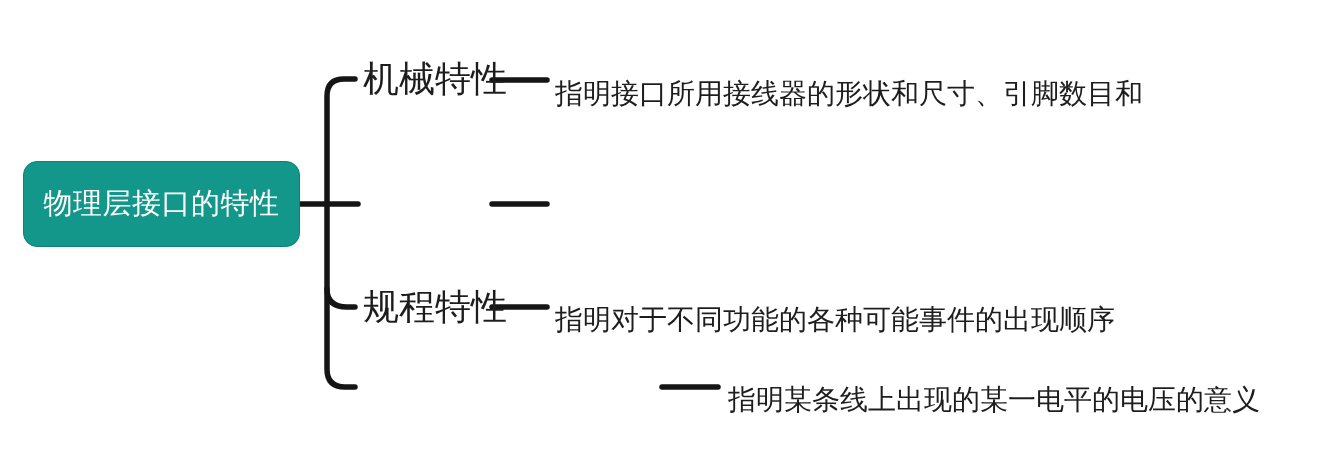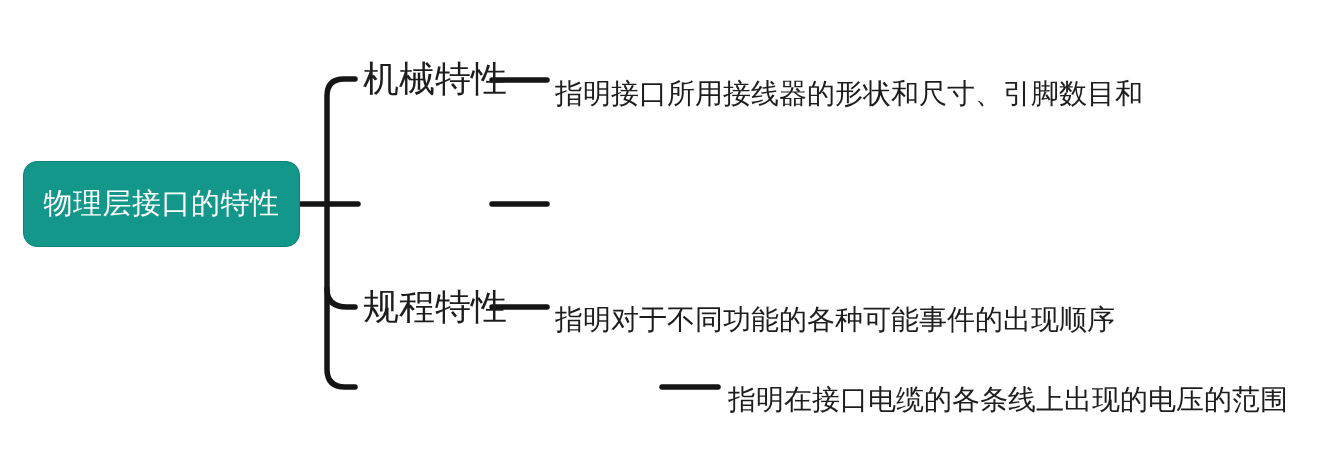--- a/index.html
+++ b/index.html
@@ -94,16 +94,16 @@
 
   <div class="desc" style="left:555px; top:205px">
   </div>
 
   <div class="node-label" style="left:363px; top:307px">规程特性</div>
   <div class="desc" style="left:555px; top:307px">
     <div>指明对于不同功能的各种可能事件的出现顺序</div>
   </div>
 
   <div class="desc" style="left:728px; top:387px">
-    <div>指明在接口电缆的各条线上出现的电压的范围</div>
+    <div>指明某条线上出现的某一电平的电压的意义</div>
   </div>
 
 </div>
 
 </body></html>

